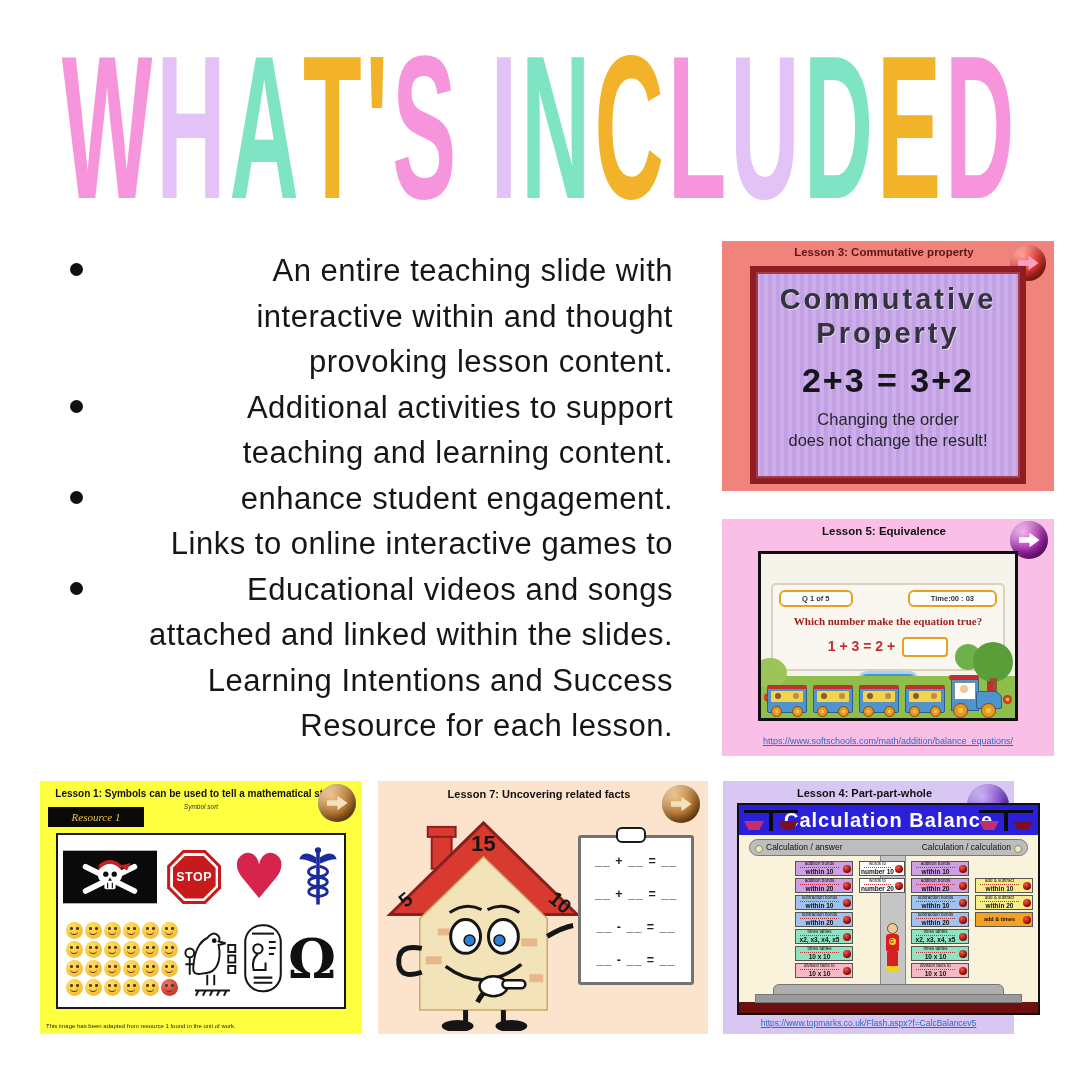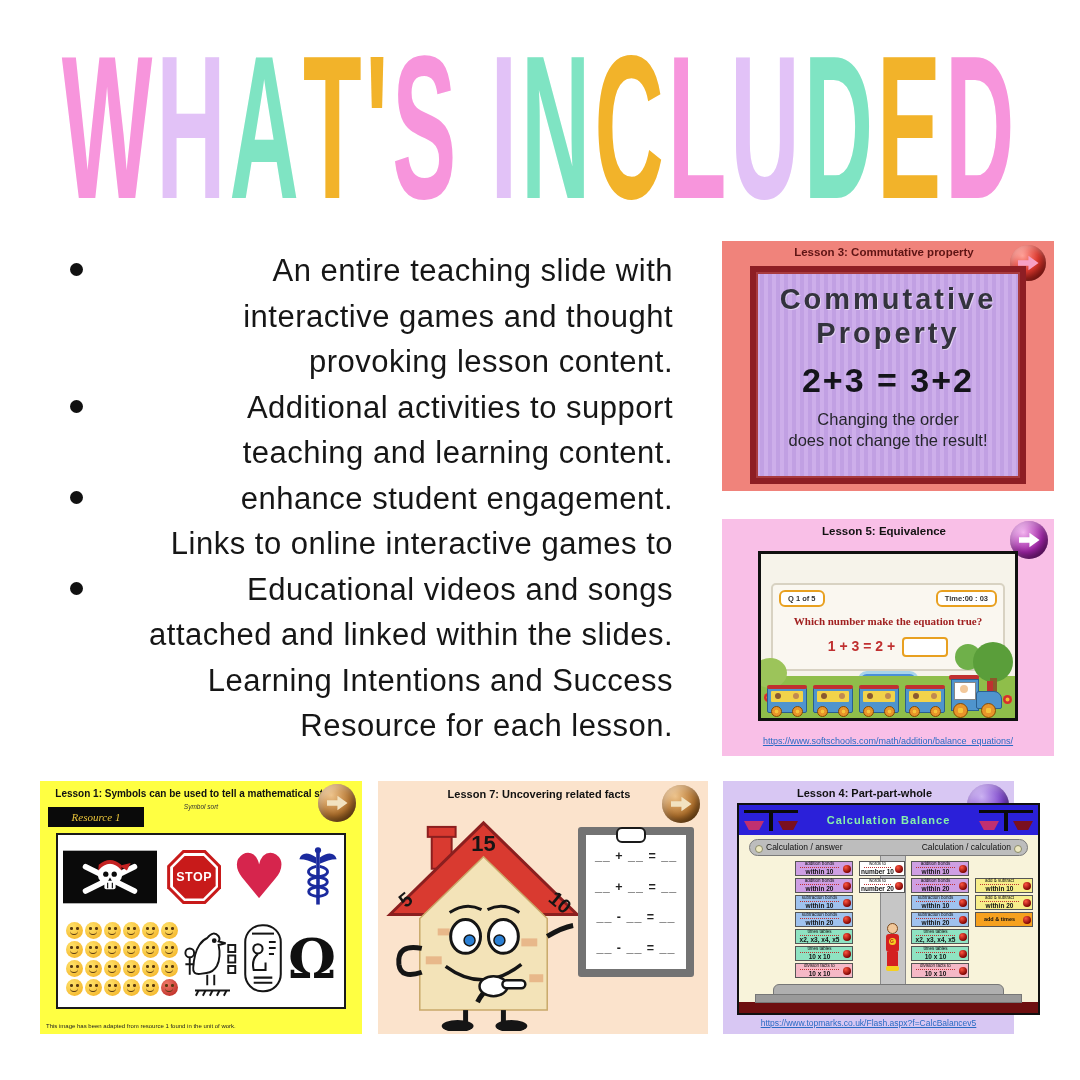--- a/index.html
+++ b/index.html
@@ -48,21 +48,21 @@
   .l5-game{position:absolute;left:36px;top:32px;width:260px;height:170px;box-sizing:border-box;
            border:3px solid #101010;background:#F6F3EA;overflow:hidden;}
   .l5-header{position:absolute;left:0;right:0;top:0;height:25px;background:#CBE4F0;
              display:flex;align-items:center;justify-content:center;gap:6px;}
   .l5-brand1{color:#25408F;font-weight:bold;font-size:14px;letter-spacing:3px;text-shadow:1px 1px 0 #fff;}
   .l5-brand2{color:#B01C1C;font-weight:bold;font-size:9px;letter-spacing:1px;}
   .l5-sign{width:10px;height:10px;background:#C02020;border:1.5px solid #fff;border-radius:3px;box-shadow:0 0 0 1px #801010;}
   .l5-board{position:absolute;left:10px;right:10px;top:29px;height:84px;background:#FAF7F0;
             border:2px solid #D8D2C2;border-radius:5px;}
   .l5-badge{position:absolute;top:5px;background:#fff;border:2px solid #E8A020;border-radius:6px;
-            font-size:7.5px;font-weight:bold;color:#333;padding:2px 7px;}
+            font-size:7.5px;font-weight:bold;color:#333;padding:2px 21px;}
   .l5-q{left:6px;} .l5-time{right:6px;}
   .l5-question{position:absolute;top:30px;left:0;right:0;text-align:center;
                font-family:"Liberation Serif",serif;font-weight:bold;font-size:11px;color:#A02020;}
   .l5-eq{position:absolute;top:52px;left:0;right:0;text-align:center;
          font-weight:bold;font-size:14px;color:#C03030;}
   .l5-answer{display:inline-block;width:42px;height:16px;background:#fff;border:2px solid #E8A020;
              border-radius:4px;vertical-align:middle;margin-left:7px;}
   .l5-submit{position:absolute;top:117px;left:50%;transform:translateX(-50%);
              background:#4A90D9;border:3px solid #A8D4EA;border-radius:9px;
              color:#fff;font-weight:bold;font-size:9px;padding:1px 12px;}
@@ -127,36 +127,36 @@
   .emo.red{background:radial-gradient(circle at 35% 30%,#F07A6A,#C03028 80%);}
   .omega-glyph{font-family:"DejaVu Serif",serif;font-weight:bold;font-size:54px;color:#101010;line-height:60px;}
   .l1-foot{position:absolute;left:6px;bottom:5px;font-size:6px;color:#222;}
 
   
   #lesson7{left:378px;top:781px;width:330px;height:253px;}
   #lesson7 .thumb-title{top:7px;font-size:11px;}
   #l7-arrow{right:8px;top:4px;width:38px;height:38px;
             background:radial-gradient(circle at 35% 30%,#EDC289,#B5742E 55%,#5E3408 95%);}
   .l7-house{position:absolute;left:2px;top:26px;width:208px;height:224px;}
-  .l7-sign{position:absolute;left:200px;top:46px;width:116px;height:150px;background:#fff;
-           border:8px solid #737373;border-radius:3px;box-sizing:border-box;
+  .l7-sign{position:absolute;left:200px;top:54px;width:116px;height:150px;background:#fff;
+           border:3px solid #737373;border-radius:3px;box-sizing:border-box;
            display:flex;flex-direction:column;justify-content:space-around;padding:6px 4px;}
   .sign-row{text-align:center;font-size:12.5px;font-weight:bold;color:#222;letter-spacing:1px;}
   .l7-glove{position:absolute;left:238px;top:46px;width:26px;height:12px;background:#fff;
             border:2px solid #1a1a1a;border-radius:6px;}
 
   
   #lesson4{left:723px;top:781px;width:291px;height:253px;}
   #lesson4 .thumb-title{top:6px;font-size:11px;}
   #l4-home{right:5px;top:3px;width:42px;height:42px;color:#fff;font-weight:bold;font-size:9.5px;
            background:radial-gradient(circle at 35% 30%,#CBB2F2,#7B42CC 55%,#3D1A77 95%);}
   .l4-game{position:absolute;left:14px;top:22px;width:303px;height:212px;box-sizing:border-box;
            border:2px solid #101010;background:#F8F3DA;overflow:hidden;}
   .l4-header{position:absolute;left:0;right:0;top:0;height:30px;background:#2B20D9;}
-  .l4-header-title{text-align:center;line-height:30px;color:#86efac;font-weight:bold;font-size:11px;letter-spacing:1px;}
+  .l4-header-title{text-align:center;line-height:30px;color:#ffffff;font-weight:bold;font-size:20px;letter-spacing:1px;}
   .scale{position:absolute;top:3px;width:54px;height:25px;}
   .scale .bar{position:absolute;top:2px;left:0;right:0;height:3px;background:#0A0A0A;}
   .scale .post{position:absolute;top:2px;left:25px;width:4px;height:21px;background:#0A0A0A;}
   .scale .pan{position:absolute;top:13px;width:20px;height:9px;clip-path:polygon(0 0,100% 0,76% 100%,24% 100%);}
   .scale .panL{left:0;background:#C03070;}
   .scale .panR{right:0;background:#7A1020;}
   .scale.sL{left:5px;} .scale.sR{right:5px;}
   .l4-tabbar{position:absolute;top:34px;left:10px;right:10px;height:17px;background:#BDBDBD;
              border:1px solid #7A7A7A;border-radius:9px;display:flex;justify-content:space-between;
              padding:0 16px;box-sizing:border-box;font-size:8.5px;line-height:15px;color:#111;z-index:4;}
@@ -196,21 +196,21 @@
 <body>
 
 <div class="canvas">
 
   <div class="main-title" id="title-letters"><span style="color: rgb(247, 149, 220);">W</span><span style="color: rgb(226, 194, 247);">H</span><span style="color: rgb(127, 228, 195);">A</span><span style="color: rgb(242, 179, 42);">T</span><span style="color: rgb(242, 179, 42);">'</span><span style="color: rgb(247, 149, 220);">S</span><span style="color: rgb(0, 0, 0); padding: 0px 30px;"> </span><span style="color: rgb(226, 194, 247);">I</span><span style="color: rgb(127, 228, 195);">N</span><span style="color: rgb(242, 179, 42);">C</span><span style="color: rgb(247, 149, 220);">L</span><span style="color: rgb(226, 194, 247);">U</span><span style="color: rgb(127, 228, 195);">D</span><span style="color: rgb(242, 179, 42);">E</span><span style="color: rgb(247, 149, 220);">D</span></div>
 
   <div class="bullets" id="bullet-list">
       <div class="bullet-row">
         <div class="bullet-dot"></div>
         <div class="bullet-line">An entire teaching slide with</div>
-        <div class="bullet-line">interactive games and thought</div>
+        <div class="bullet-line">interactive within and thought</div>
         <div class="bullet-line">provoking lesson content.</div>
       </div>
       <div class="bullet-row">
         <div class="bullet-dot"></div>
         <div class="bullet-line">Additional activities to support</div>
         <div class="bullet-line">teaching and learning content.</div>
       </div>
       <div class="bullet-row">
         <div class="bullet-dot"></div>
         <div class="bullet-line">enhance student engagement.</div>

